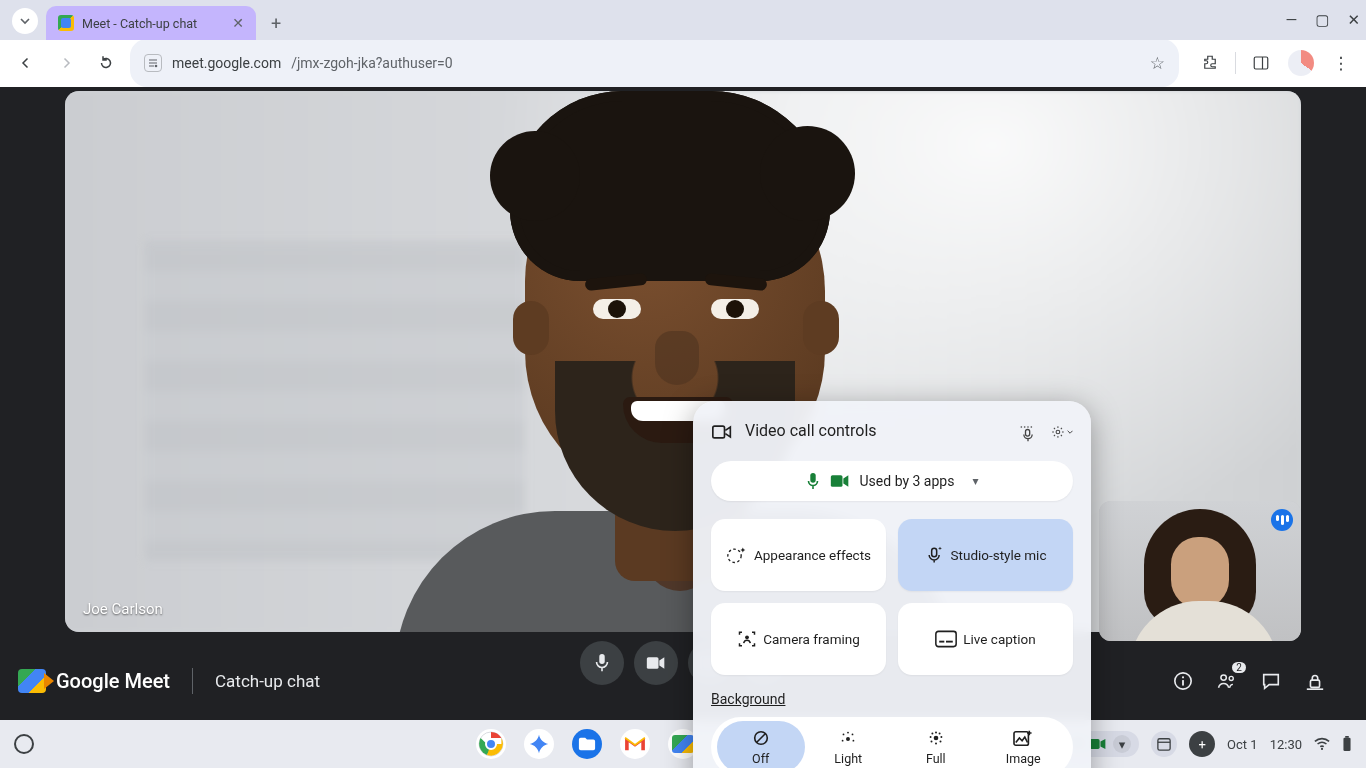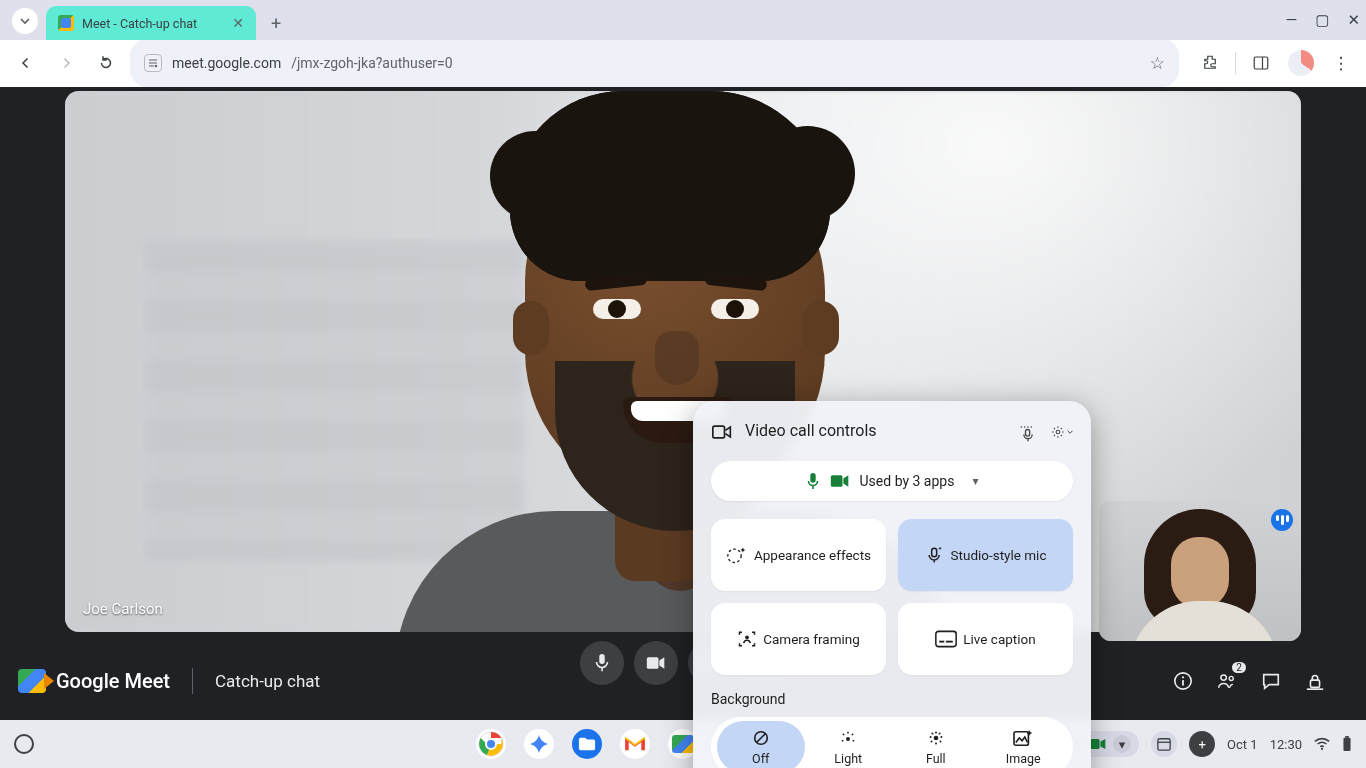--- a/index.html
+++ b/index.html
@@ -1,21 +1,21 @@
 <!DOCTYPE html>
 <html><head>
 <meta charset="utf-8">
 <style>
 * { margin:0; padding:0; box-sizing:border-box; font-family:"Google Sans","Roboto",Arial,sans-serif; }
 body { width:1366px; height:768px; overflow:hidden; background:#e8eaf0; }
 
 
 .titlebar { height:40px; background:#dee1ec; display:flex; align-items:flex-end; padding:0 8px; position:relative;}
 .titlebar .dropdown{width:26px;height:26px;border-radius:50%;background:#ffffff;display:flex;align-items:center;justify-content:center;margin:0 4px 6px 4px;font-size:14px;color:#5f6368;}
-.tab { background:#5eead4; height:34px; border-radius:10px 10px 0 0; padding:7px 12px; display:flex; align-items:center; gap:8px; margin-left:4px; min-width:210px; position:relative;}
+.tab { background:#c4b5fd; height:34px; border-radius:10px 10px 0 0; padding:7px 12px; display:flex; align-items:center; gap:8px; margin-left:4px; min-width:210px; position:relative;}
 .tab .favicon { width:16px;height:16px;border-radius:3px;background:linear-gradient(135deg,#34a853 0 50%,#fbbc04 50% 100%);position:relative;}
 .tab .favicon::after{content:"";position:absolute;inset:3px;border-radius:2px;background:#4285f4;}
 .tab-title{font-size:12.5px;color:#3c4043;}
 .tab .close{margin-left:auto;font-size:14px;color:#5f6368;}
 .newtab{width:28px;height:28px;display:flex;align-items:center;justify-content:center;color:#5f6368;font-size:18px;margin-left:6px;margin-bottom:3px;}
 .win-controls{position:absolute;right:6px;top:0;height:40px;display:flex;align-items:center;gap:18px;color:#3c4043;font-size:15px;}
 
 .toolbar{height:47px;background:#fff;display:flex;align-items:center;padding:0 10px;gap:8px;border-bottom:1px solid #fff;}
 .toolbar .navbtn{width:32px;height:32px;display:flex;align-items:center;justify-content:center;color:#3c4043;font-size:18px;border-radius:50%;}
 .toolbar .navbtn.disabled{color:#b8bbc0;}
@@ -90,21 +90,21 @@
 .popup{position:absolute;left:693px;top:314px;width:398px;height:398px;background:rgba(240,242,248,0.96);border-radius:22px;box-shadow:0 6px 30px rgba(0,0,0,.35);padding:20px 18px 16px;backdrop-filter:blur(6px);z-index:5;}
 .popup-header{display:flex;align-items:flex-start;gap:12px;color:#1f1f1f;font-size:16px;}
 .popup-header .spacer{flex:1;}
 .popup-header .hicon{width:22px;height:22px;display:flex;align-items:center;justify-content:center;color:#444;}
 .pill{margin-top:18px;height:40px;background:#fff;border-radius:20px;display:flex;align-items:center;justify-content:center;gap:10px;font-size:14px;color:#1f1f1f;box-shadow:0 1px 2px rgba(0,0,0,.06);}
 .pill .chev{margin-left:8px;color:#5f6368;font-size:12px;}
 .grid2{margin-top:18px;display:grid;grid-template-columns:1fr 1fr;gap:12px;}
 .card{height:72px;background:#fff;border-radius:14px;display:flex;flex-direction:row;align-items:center;justify-content:center;gap:6px;font-size:13.5px;color:#1f1f1f;box-shadow:0 1px 2px rgba(0,0,0,.05);}
 .card.selected{background:#c3d6f5;}
 .card .cicon{height:18px;display:flex;align-items:center;justify-content:center;color:#1f1f1f;}
-.section-label{margin-top:16px;font-size:14px;color:#1f1f1f;}
+.section-label{margin-top:16px;font-size:14px;color:#1f1f1f;text-decoration:underline;}
 .bg-row{margin-top:10px;height:60px;background:#fff;border-radius:30px;display:flex;align-items:center;justify-content:space-around;padding:0 6px;}
 .bg-opt{flex:1;display:flex;flex-direction:column;align-items:center;gap:4px;font-size:12.5px;color:#1f1f1f;border-radius:26px;height:52px;justify-content:center;}
 .bg-opt.selected{background:#c3d6f5;}
 .bg-opt .oicon{height:18px;display:flex;align-items:center;justify-content:center;}
 
 
 .shelfbar{height:48px;background:#e8eaf0;display:flex;align-items:center;padding:0 14px;gap:18px;}
 .shelfbar .launcher{width:20px;height:20px;border:2px solid #3c4043;border-radius:50%;}
 .apps{display:flex;gap:18px;margin-left:auto;margin-right:auto;position:absolute;left:50%;transform:translateX(-50%);}
 .app{width:30px;height:30px;border-radius:50%;display:flex;align-items:center;justify-content:center;font-size:18px;color:#fff;}

